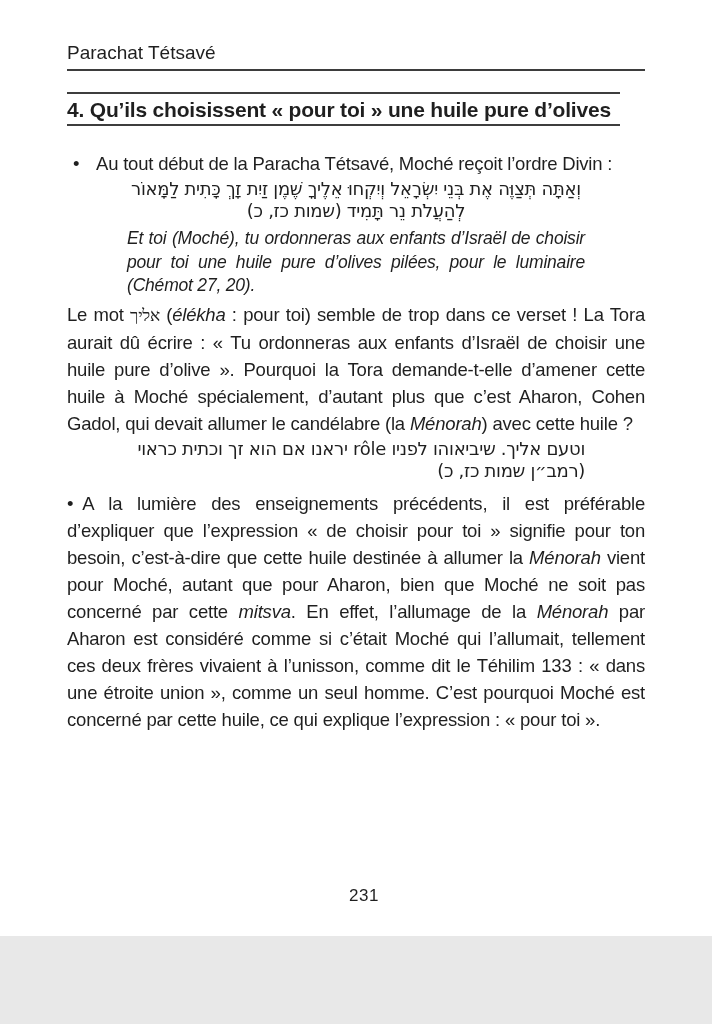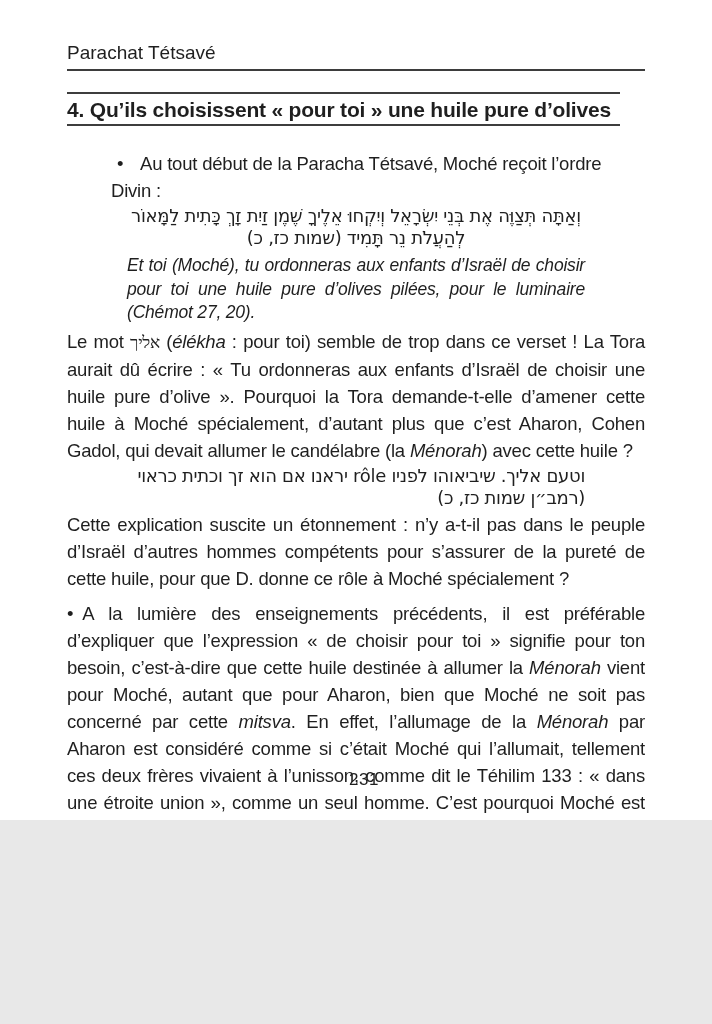--- a/index.html
+++ b/index.html
@@ -1,20 +1,20 @@
 <!DOCTYPE html>
 <html lang="fr" style="--ink: #1f1f1f; --rule: #3d3d3d;"><head>
 <meta charset="utf-8">
 <style>
   :root { --ink:#1f1f1f; --rule:#3d3d3d; }
   * { margin:0; padding:0; box-sizing:border-box; }
   html,body { background:#e8e8e8; }
   .page {
     position:relative;
-    width:712px; height:820px;
+    width:712px; height:936px;
     margin:0 auto;
     background:#ffffff;
     color:var(--ink);
     font-family:"Liberation Sans", sans-serif;
     padding:42px 67px 0 67px;
     overflow:hidden;
   }
   
   .hdr {
     display:flex; justify-content:space-between; align-items:baseline;
@@ -27,21 +27,21 @@
     margin-top:21px; margin-right:25px;
     border-top:2px solid var(--rule);
     border-bottom:2px solid var(--rule);
     padding:4px 0 3px 0;
     font-size:21px; line-height:23px; font-weight:bold;
     letter-spacing:-0.2px;
   }
   
   .bullet-line {
     margin-top:24px;
-    font-size:18.5px; line-height:27px; letter-spacing:-0.2px;margin-left:44px;
+    font-size:18.5px; line-height:27px; letter-spacing:-0.2px;
   }
   .bullet-line .b { display:inline-block; width:29px; padding-left:6px; }
   .bullet-line.second { margin-top:15px; }
   
   .heb {
     direction:rtl;
     margin:1px 60px 0 60px;
     font-family:"DejaVu Sans", sans-serif;
     font-size:18px; line-height:22px;
     letter-spacing:-0.3px;
@@ -99,21 +99,20 @@
 
   <p class="para"><span>Le mot </span><span class="heb-inline">אליך</span><span> (</span><i>élékha</i><span> : pour toi) semble de trop dans ce verset ! La Tora aurait dû écrire : « Tu ordonneras aux enfants d’Israël de choisir une huile pure d’olive ». Pourquoi la Tora demande-t-elle d’amener cette huile à Moché spécialement, d’autant plus que c’est Aharon, Cohen Gadol, qui devait allumer le candélabre (la </span><i>Ménorah</i><span>) avec cette huile ?</span></p>
 
 
   <div class="heb right" dir="rtl">
     <div class="l1">וטעם אליך. שיביאוהו לפניו rôle יראנו אם הוא זך וכתית כראוי</div>
     <div class="l2">(רמב״ן שמות כז, כ)</div>
   </div>
 
 
-  <p class="para mt2">Cette explication suscite un étonnement : n’y a-t-il pas dans le peuple d’Israël d’autres hommes compétents pour s’assurer de la pureté de cette huile, pour que D. donne ce rôle à Moché spécialement ?</p>
 
   <p class="para bullet-para"><span>• </span><span>A la lumière des enseignements précédents, il est préférable d’expliquer que l’expression « de choisir pour toi » signifie pour ton besoin, c’est-à-dire que cette huile destinée à allumer la </span><i>Ménorah</i><span> vient pour Moché, autant que pour Aharon, bien que Moché ne soit pas concerné par cette </span><i>mitsva</i><span>. En effet, l’allumage de la </span><i>Ménorah</i><span> par Aharon est considéré comme si c’était Moché qui l’allumait, tellement ces deux frères vivaient à l’unisson, comme dit le Téhilim 133 : « dans une étroite union », comme un seul homme. C’est pourquoi Moché est concerné par cette huile, ce qui explique l’expression : « pour toi ».</span></p>
 
   <div class="footer">
     <span>231</span>
   </div>
 
 </div>
 
 </body></html>

